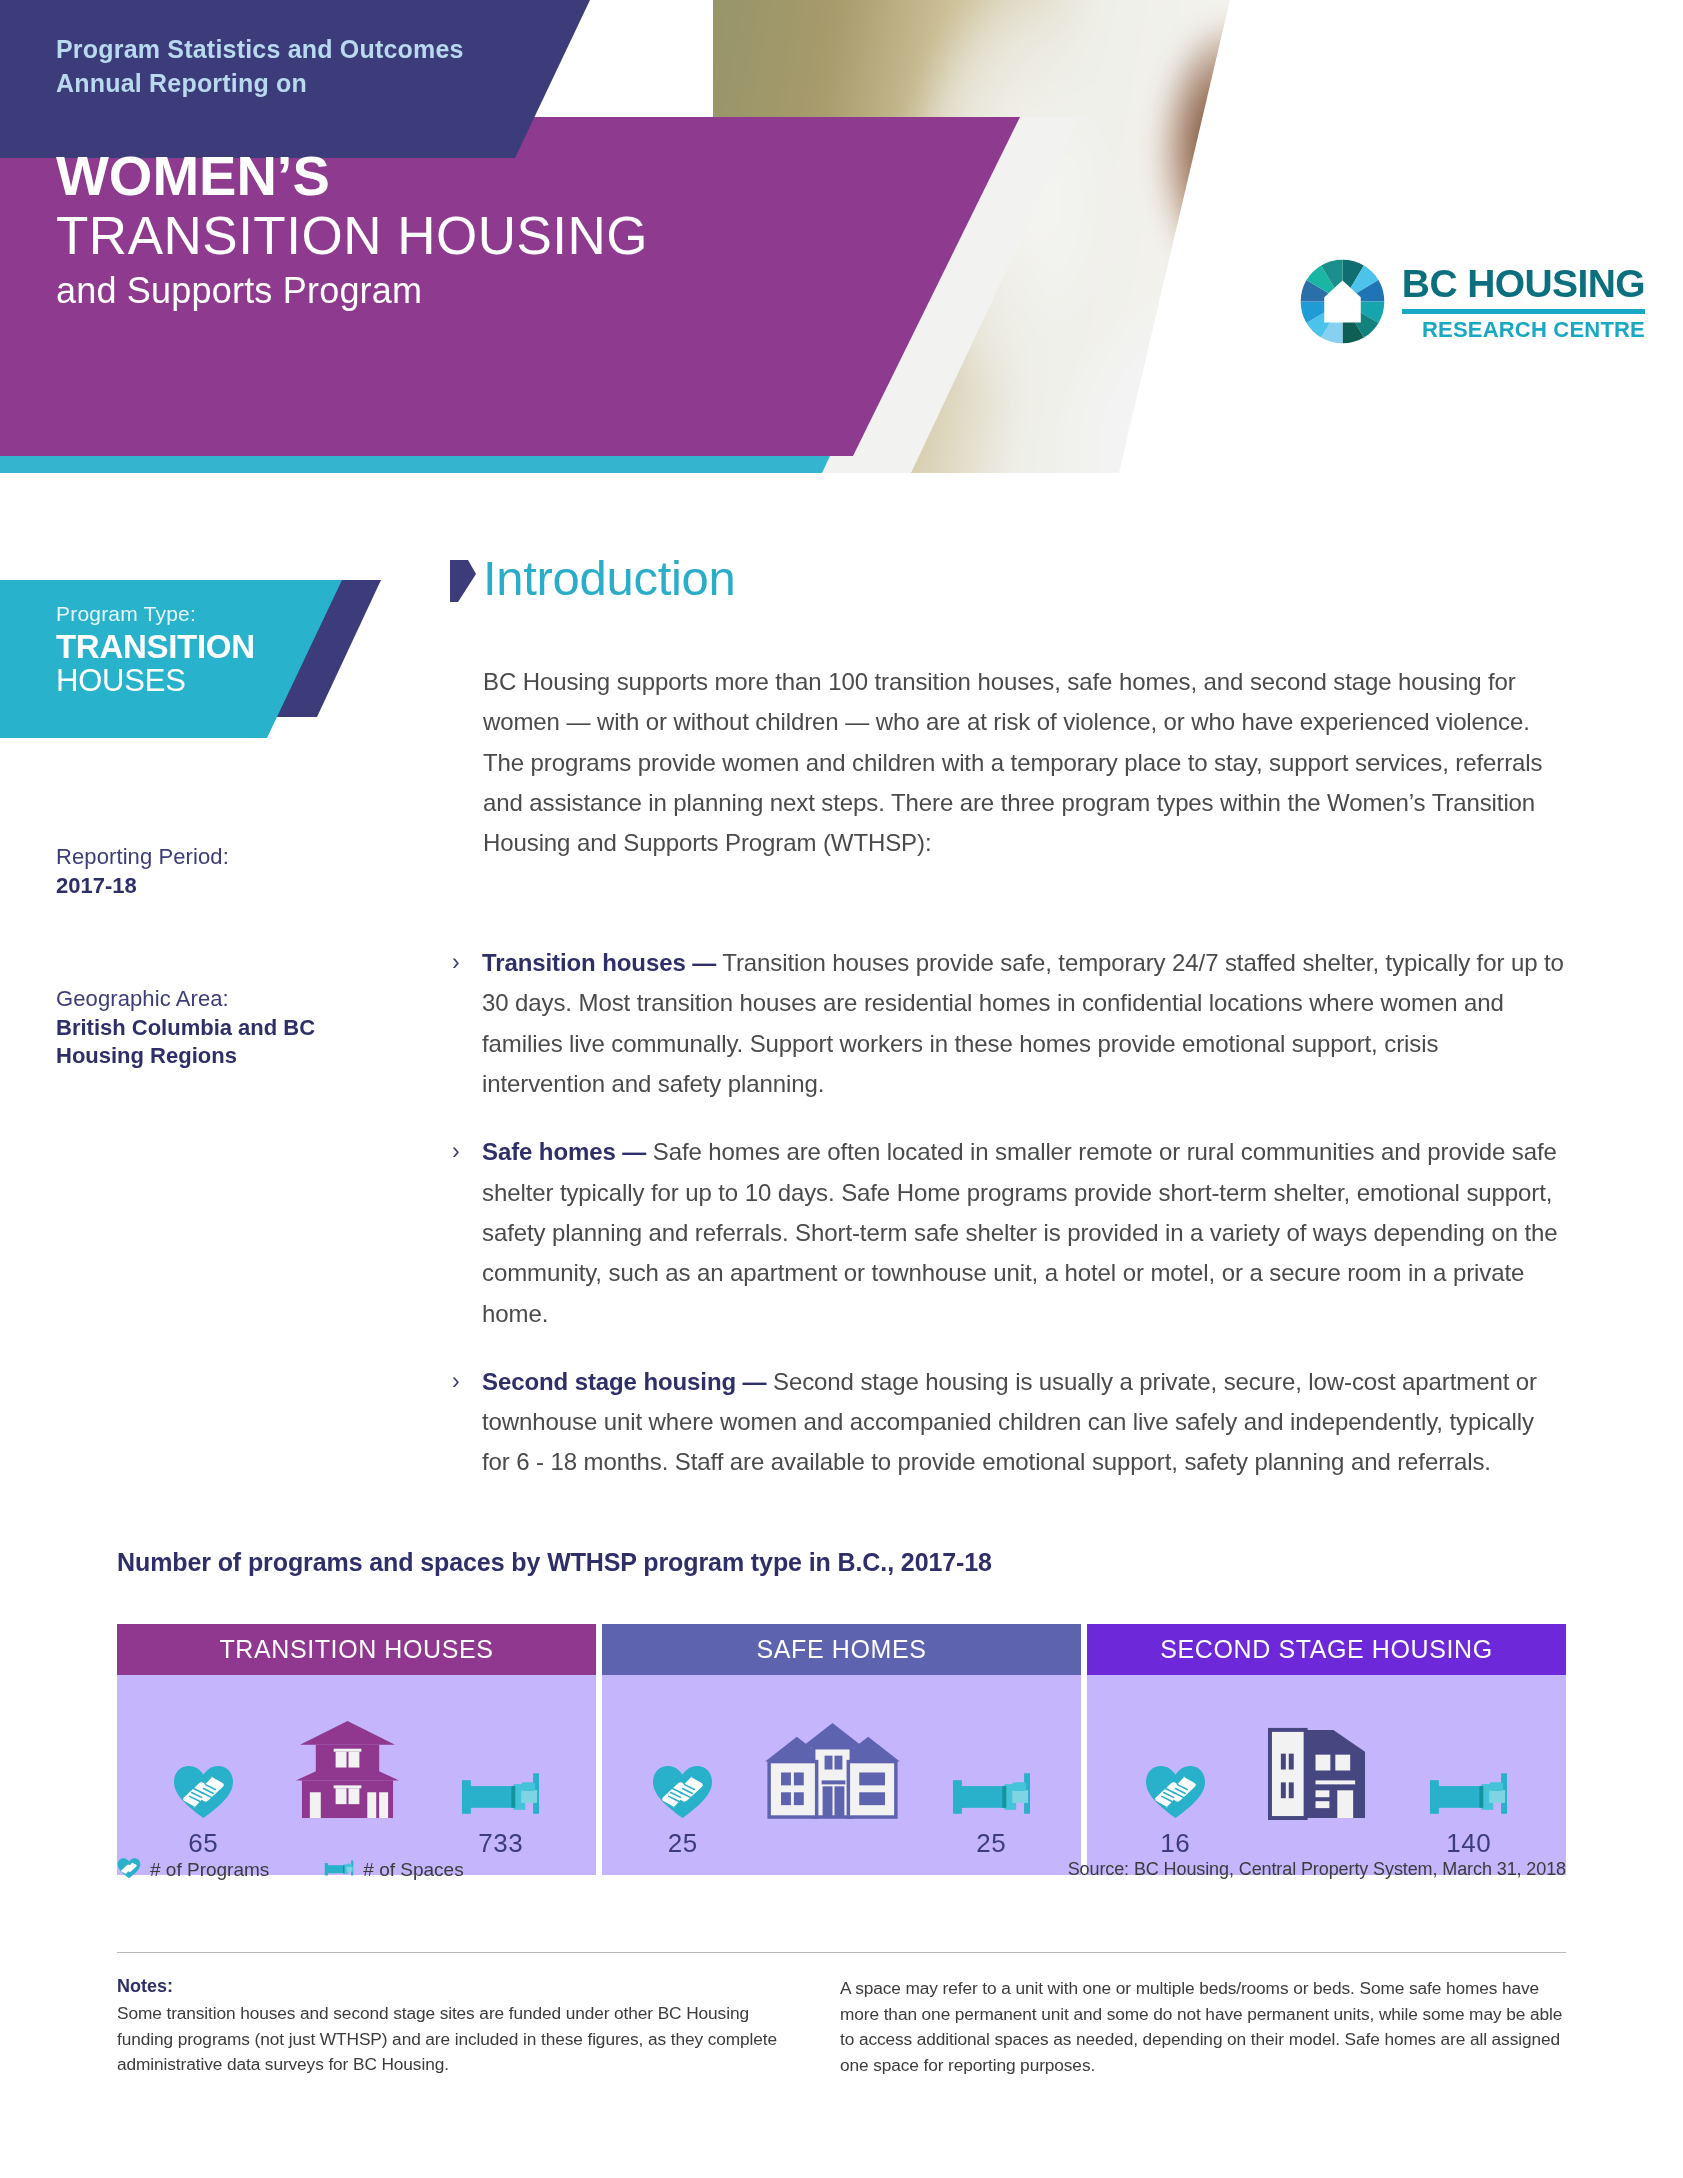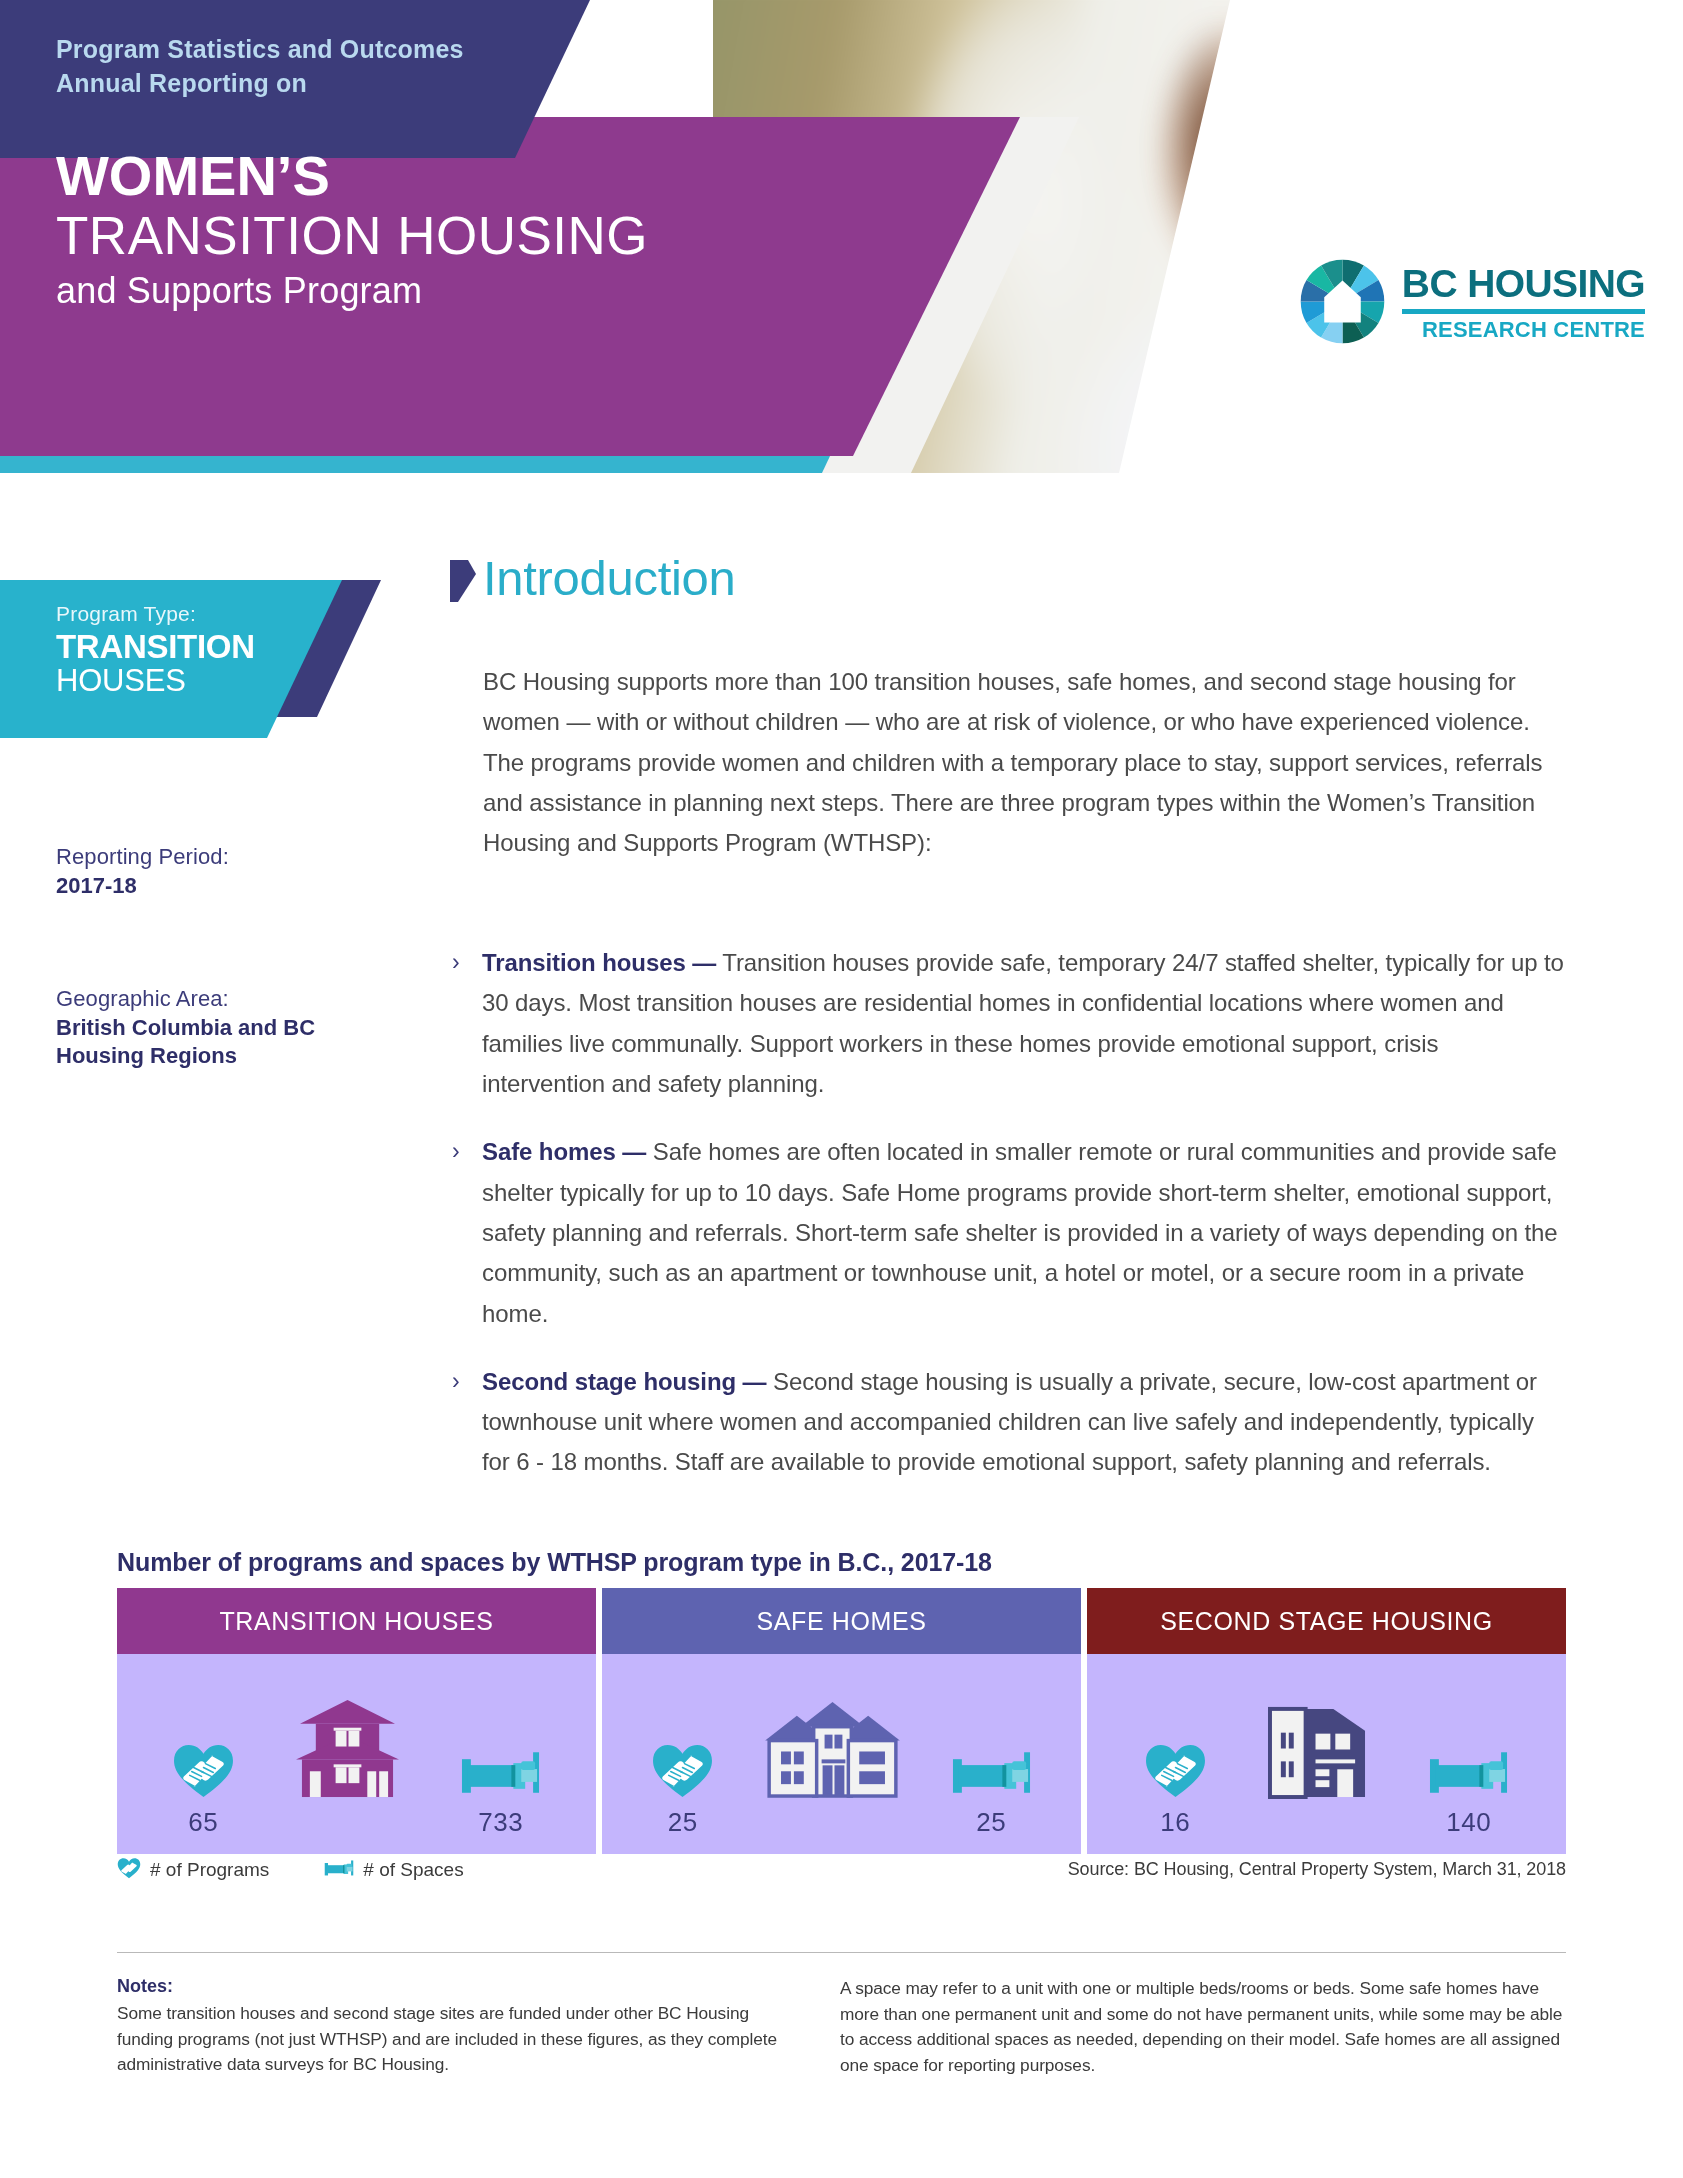--- a/index.html
+++ b/index.html
@@ -106,24 +106,24 @@
   .bullet { display:flex; margin-bottom:28px; }
   .chev { flex:0 0 32px; color:#3c3c7a; font-size:23px; line-height:1.68; padding-left:2px; }
   .btxt { font-size:24px; line-height:1.68; color:#4a4a4a; letter-spacing:-0.1px; }
   .btxt b { color:#2e2e68; font-weight:bold; }
 
   
   .figTitle { position:absolute; left:117px; top:1548px; font-size:25px; font-weight:bold; color:#2e2e68; letter-spacing:-0.1px; }
 
   .figure { position:absolute; left:117px; top:1588px; width:1449px; }
   .figHead { display:flex; }
-  .figHead > div { height:66px; display:flex; align-items:center; justify-content:center; color:#ffffff; font-size:25px; font-weight:300; letter-spacing:0.6px; }
+  .figHead > div { height:51px; display:flex; align-items:center; justify-content:center; color:#ffffff; font-size:25px; font-weight:300; letter-spacing:0.6px;margin-top:36px; }
   .fh0 { flex:1; background:#90388f; }
   .fh1 { flex:1; background:#5e63b0; margin-left:6px; }
-  .fh2 { flex:1; background:#7f1d1d; margin-left:6px; }
+  .fh2 { flex:1; background:#6d28d9; margin-left:6px; }
 
   .figBody { display:flex; margin-top:0; }
   .panel { flex:1; background:#c4b5fd; height:200px; position:relative; }
   .panel + .panel { margin-left:6px; }
   .cellRow { display:flex; align-items:flex-end; justify-content:space-around; height:100%; padding:30px 26px 16px 26px; }
   .cell { display:flex; flex-direction:column; align-items:center; justify-content:flex-end; height:100%; }
   .cellIcon { display:flex; align-items:flex-end; justify-content:center; height:107px; }
   .cellNum { font-size:26px; color:#3c3c7a; margin-top:8px; font-weight:400; letter-spacing:0.5px; }
   .cellNum.hidden { visibility:hidden; }
 

